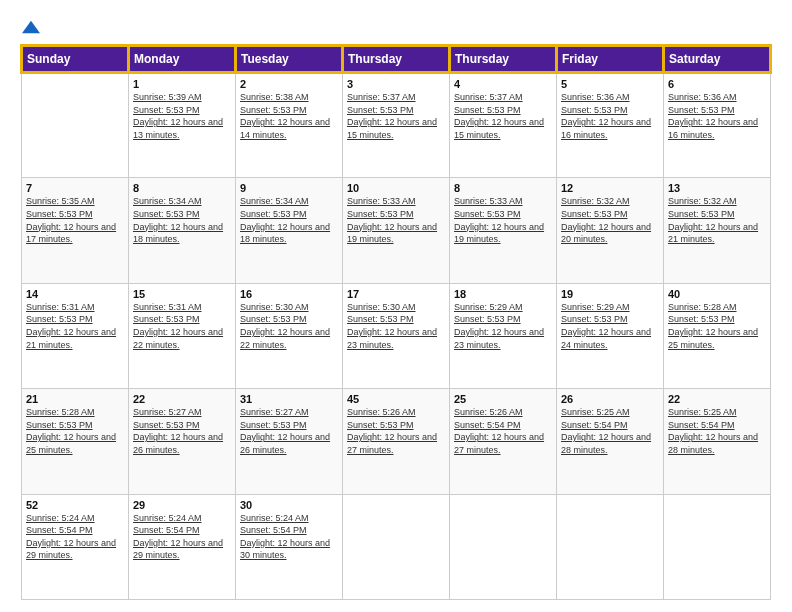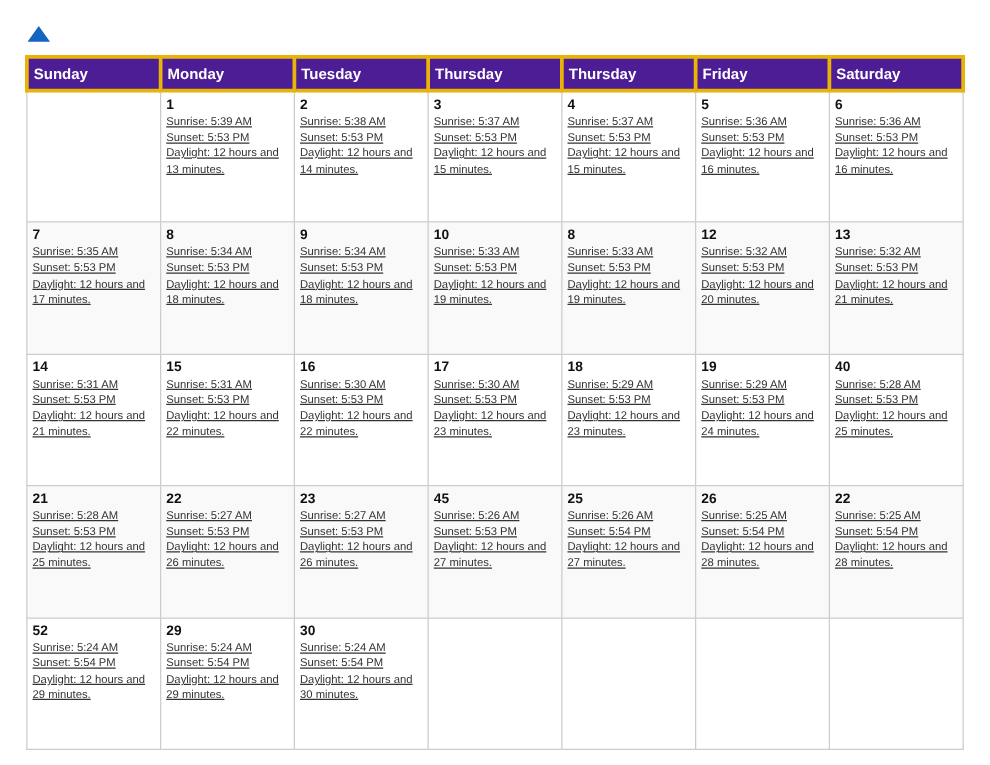--- a/index.html
+++ b/index.html
@@ -225,21 +225,21 @@
         <tr>
           <td>
             <span class="day-number">21</span>
             <div class="day-info">Sunrise: 5:28 AM<br>Sunset: 5:53 PM<br>Daylight: 12 hours and 25 minutes.</div>
           </td>
           <td>
             <span class="day-number">22</span>
             <div class="day-info">Sunrise: 5:27 AM<br>Sunset: 5:53 PM<br>Daylight: 12 hours and 26 minutes.</div>
           </td>
           <td>
-            <span class="day-number">23</span>
+            <span class="day-number">31</span>
             <div class="day-info">Sunrise: 5:27 AM<br>Sunset: 5:53 PM<br>Daylight: 12 hours and 26 minutes.</div>
           </td>
           <td>
             <span class="day-number">45</span>
             <div class="day-info">Sunrise: 5:26 AM<br>Sunset: 5:53 PM<br>Daylight: 12 hours and 27 minutes.</div>
           </td>
           <td>
             <span class="day-number">25</span>
             <div class="day-info">Sunrise: 5:26 AM<br>Sunset: 5:54 PM<br>Daylight: 12 hours and 27 minutes.</div>
           </td>

